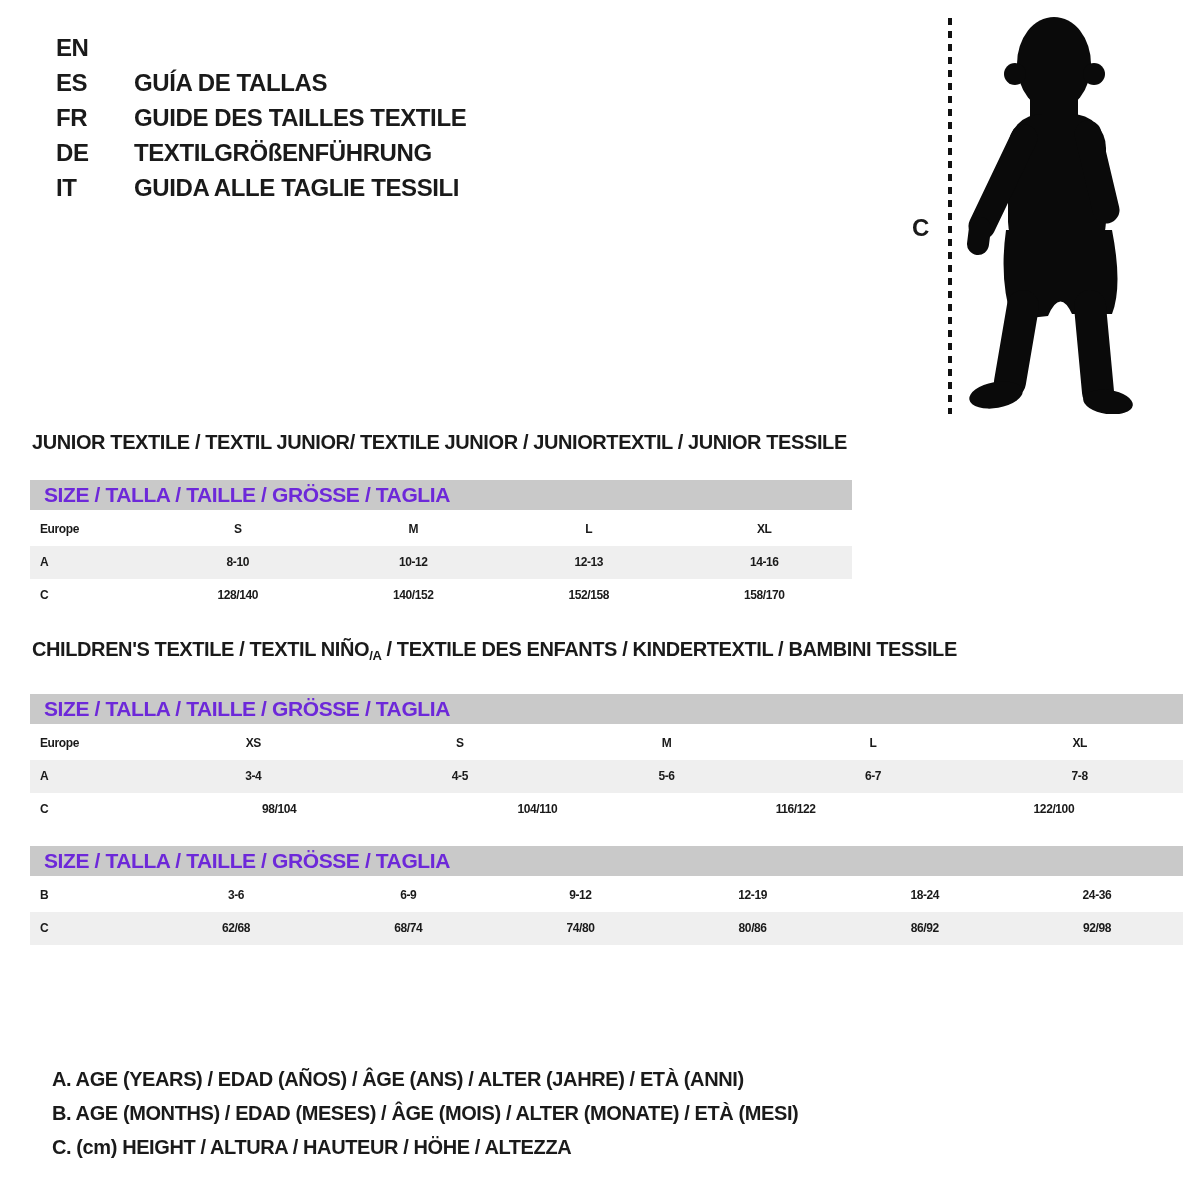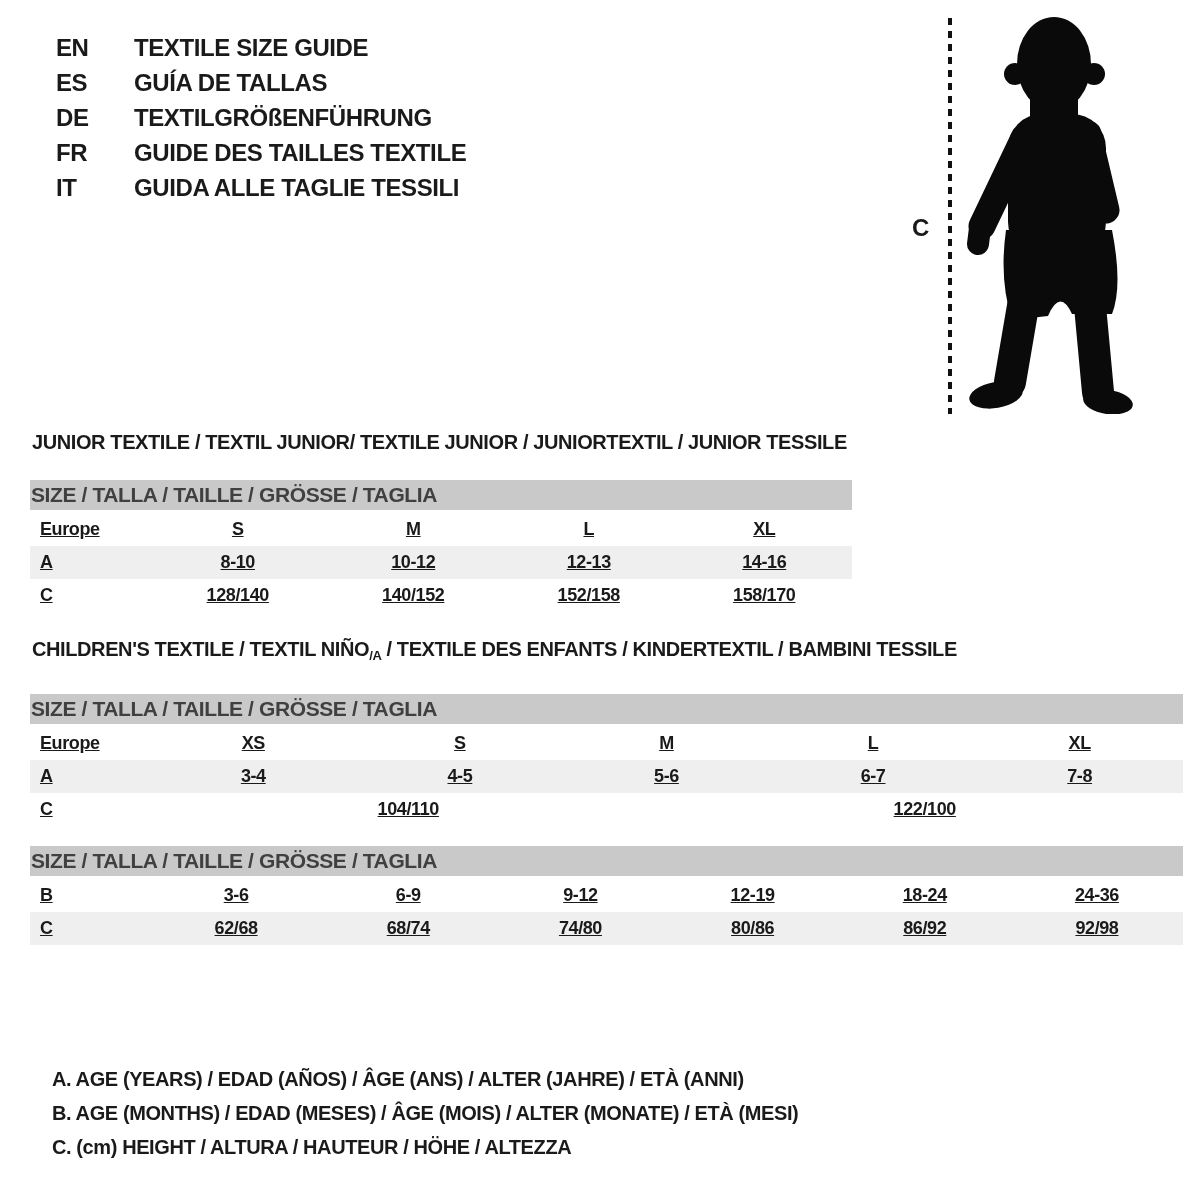--- a/index.html
+++ b/index.html
@@ -41,55 +41,54 @@
     margin:0 0 26px 2px;
     font-weight:700;
     white-space:nowrap;
   }
   .section-babies .section-title{line-height:33px;margin-bottom:15px;}
   .title-sub{font-size:13px;vertical-align:-4px;}
 
   .size-band{
     height:30px;line-height:30px;
     background:var(--band);
-    padding-left:1px;
-    font-size:21px;color:#404040;
+    padding-left:14px;
+    font-size:21px;color:#6d28d9;
     margin-bottom:3px;
   }
 
-  .trow{display:flex;height:33px;line-height:33px;font-size:18px;text-decoration:underline;}
+  .trow{display:flex;height:33px;line-height:33px;font-size:12px;}
   .trow.shaded{background:var(--alt);}
   .tlabel{width:120px;padding-left:10px;flex:0 0 120px;}
   .tcell{flex:1;text-align:center;}
 
   
   .legend{position:absolute;left:40px;top:1062px;margin-left:12px;}
   .legend-line{font-size:20px;line-height:34px;white-space:nowrap;}
 </style>
 </head>
 <body>
 
 <div class="canvas">
 
   <div class="lang-block">
     <div class="lang-row">
       <span class="lang-code">EN</span>
-      <span class="lang-title">TEXTILE SIZE GUIDE</span>
     </div>
     <div class="lang-row">
       <span class="lang-code">ES</span>
       <span class="lang-title">GUÍA DE TALLAS</span>
     </div>
     <div class="lang-row">
+      <span class="lang-code">FR</span>
+      <span class="lang-title">GUIDE DES TAILLES TEXTILE</span>
+    </div>
+    <div class="lang-row">
       <span class="lang-code">DE</span>
       <span class="lang-title">TEXTILGRÖßENFÜHRUNG</span>
-    </div>
-    <div class="lang-row">
-      <span class="lang-code">FR</span>
-      <span class="lang-title">GUIDE DES TAILLES TEXTILE</span>
     </div>
     <div class="lang-row">
       <span class="lang-code">IT</span>
       <span class="lang-title">GUIDA ALLE TAGLIE TESSILI</span>
     </div>
   </div>
 
   <svg class="measure-line" viewBox="0 0 8 396">
     <line x1="4" y1="0" x2="4" y2="396" stroke="#111111" stroke-width="4" stroke-dasharray="7 6"></line>
   </svg>
@@ -163,21 +162,23 @@
         <div class="trow shaded">
           <div class="tlabel">A</div>
           <div class="tcell">3-4</div>
           <div class="tcell">4-5</div>
           <div class="tcell">5-6</div>
           <div class="tcell">6-7</div>
           <div class="tcell">7-8</div>
         </div>
         <div class="trow">
           <div class="tlabel">C</div>
+          <div class="tcell">98/104</div>
           <div class="tcell">104/110</div>
+          <div class="tcell">116/122</div>
           <div class="tcell">122/100</div>
         </div>
       </div>
   </div>
 
   <div class="section section-babies">
     <div class="size-band">SIZE / TALLA / TAILLE / GRÖSSE / TAGLIA</div>
     <div class="trows">
         <div class="trow">
           <div class="tlabel">B</div>

